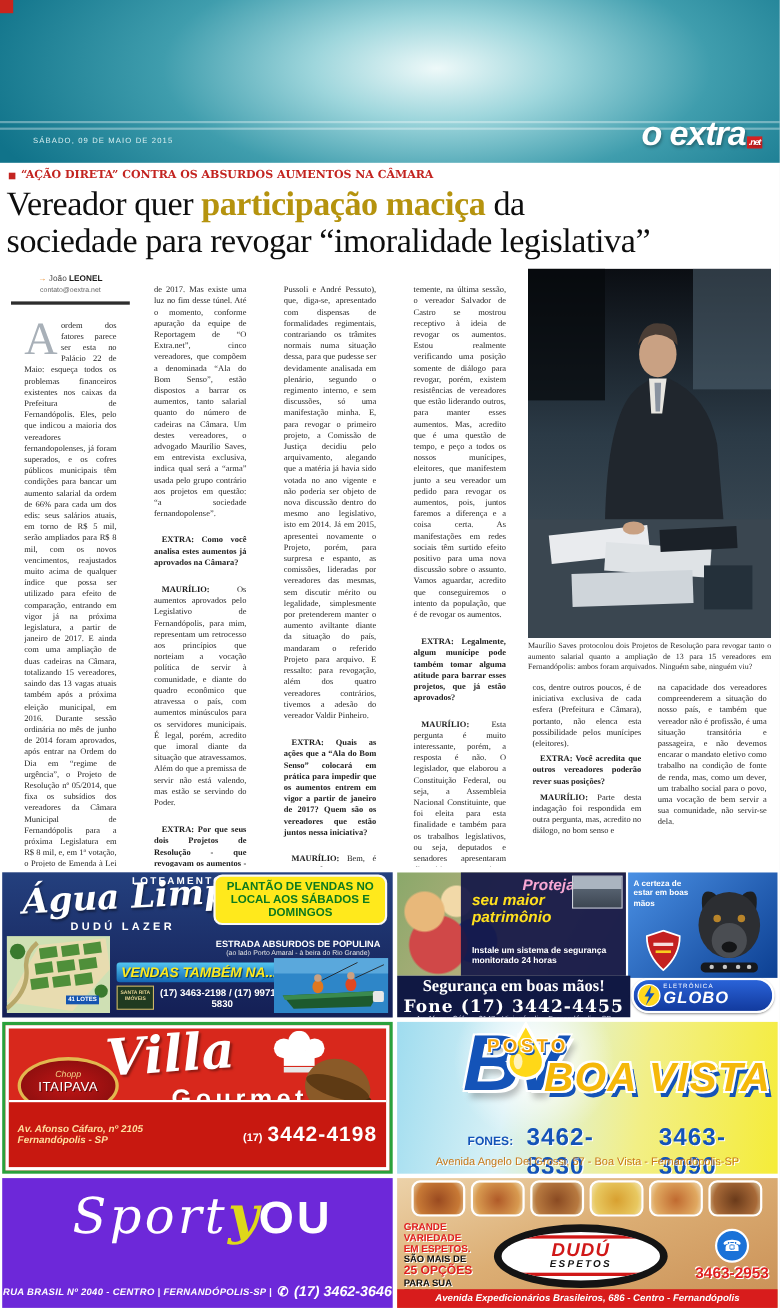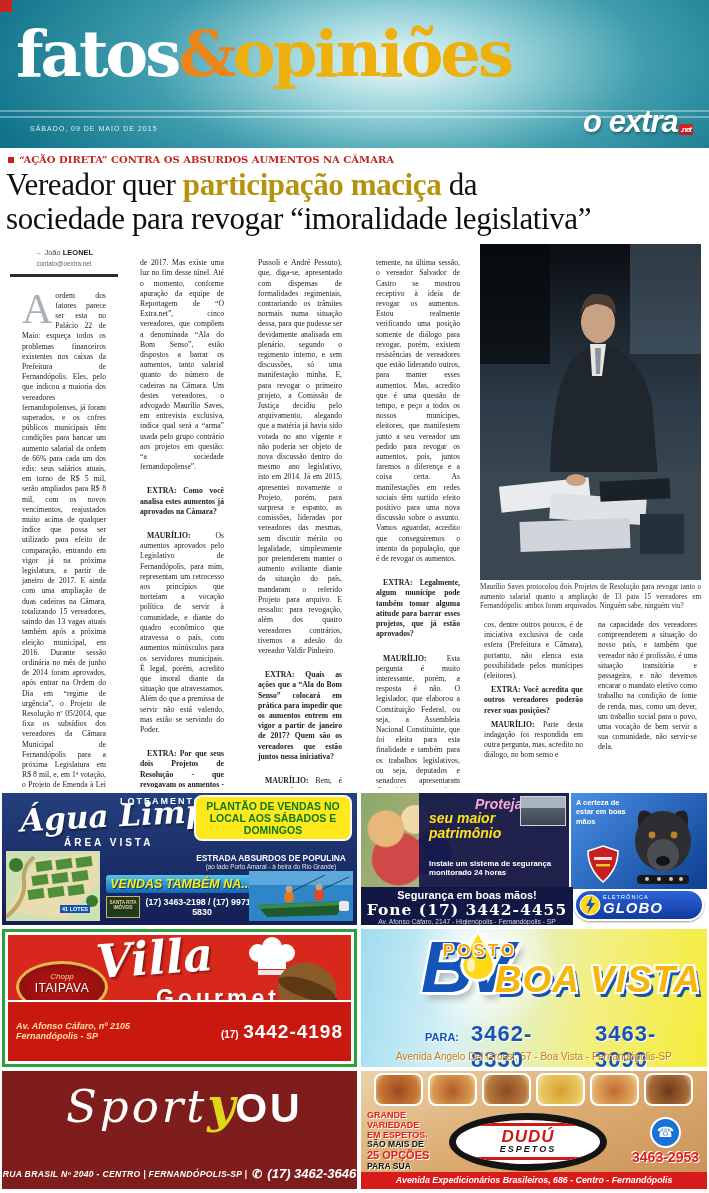--- a/index.html
+++ b/index.html
@@ -92,21 +92,21 @@
   .gl-t2,.gl-t3{color:#ffe01e;font-style:italic;font-weight:bold;font-size:14px;line-height:1.05;}
   .gl-sub{color:#fff;font-weight:bold;font-size:7.8px;width:128px;margin-top:18px;line-height:1.2;}
   .gl-car{position:absolute;right:3px;top:3px;width:44px;height:28px;border:1px solid #cfd4da;
     background:linear-gradient(#aab4c0 40%,#55606e 41%,#3c4652);}
   .gl-dogpanel{position:absolute;right:0;top:0;width:136px;height:96px;
     background:linear-gradient(135deg,#4a90e4,#0c3f92);}
   .gl-certeza{position:absolute;left:5px;top:5px;width:56px;color:#fff;font-size:7.4px;font-weight:bold;line-height:1.25;}
   .gl-dog{position:absolute;right:0;bottom:0;width:88px;height:90px;}
   .gl-shield{position:absolute;left:16px;bottom:6px;width:32px;height:38px;}
   .gl-bottom{position:absolute;left:0;bottom:0;width:212px;height:38px;background:#101843;text-align:center;color:#fff;}
-  .gl-tag{font-weight:bold;font-size:11px;margin-top:2px;}
+  .gl-tag{font-weight:bold;font-size:15px;margin-top:2px;font-family:Liberation Serif, serif;}
   .gl-phone{font-family:"DejaVu Serif",serif;font-weight:bold;font-size:15.5px;letter-spacing:1px;line-height:1.1;}
   .gl-addr{font-size:6.7px;color:#d8dcee;}
   .gl-logo{position:absolute;right:3px;bottom:4px;width:126px;height:28px;border:2px solid #fff;border-radius:16px;
     background:linear-gradient(#2a63d8,#123a9e);box-shadow:0 1px 2px rgba(0,0,0,.4);display:flex;align-items:center;}
   .gl-globe{width:22px;height:22px;margin-left:3px;}
   .gl-logotext{margin-left:2px;color:#fff;line-height:1;}
   .gl-eletronica{font-size:5.6px;letter-spacing:1px;display:block;}
   .gl-globoname{font-size:15px;font-weight:bold;font-style:italic;letter-spacing:1px;display:block;}
 
   
@@ -145,21 +145,21 @@
     letter-spacing:1px;
     text-shadow:2px 2px 0 #fff,-2px 2px 0 #fff,2px -2px 0 #fff,-2px -2px 0 #fff,4px 5px 0 #1453b8;}
   .bv-fones{position:absolute;left:64px;top:92px;display:flex;align-items:baseline;gap:12px;color:#1453b8;font-weight:bold;
     text-shadow:1px 1px 0 #fff;}
   .bv-fones-label{font-size:11px;}
   .bv-num{font-size:22px;letter-spacing:1px;}
   .bv-address{position:absolute;left:0;right:0;bottom:5px;text-align:center;color:#c87818;font-weight:normal;
     font-size:10px;text-shadow:1px 1px 0 #fff;}
 
   
-  .ad-sport{position:relative;width:356px;height:118px;background:#7f1d1d;overflow:hidden;}
+  .ad-sport{position:relative;width:356px;height:118px;background:#6d28d9;overflow:hidden;}
   .sp-name{position:absolute;left:64px;top:6px;white-space:nowrap;}
   .sp-script{font-family:"DejaVu Serif",serif;font-style:italic;font-size:45px;color:#fff;letter-spacing:3px;}
   .sp-y{font-family:"DejaVu Serif",serif;font-style:italic;font-weight:bold;font-size:48px;color:#ded81a;}
   .sp-ou{font-weight:bold;font-size:41px;color:#fff;letter-spacing:3px;}
   .sp-bottom{position:absolute;left:0;right:0;bottom:8px;display:flex;justify-content:center;align-items:center;gap:5px;
     color:#fff;font-style:italic;font-weight:bold;}
   .sp-addr{font-size:8.6px;letter-spacing:.3px;}
   .sp-phone-icon{font-style:normal;font-size:12px;}
   .sp-phone{font-size:13px;}
 
@@ -190,23 +190,20 @@
   .dd-bottom{position:absolute;left:0;right:0;bottom:0;height:17px;background:#d81c1c;color:#fff;font-weight:bold;
     font-style:italic;font-size:8.8px;text-align:center;line-height:17px;}
 </style>
 </head>
 <body>
 
 <div class="page">
 
   <div class="masthead">
     <div class="corner-square"></div>
-    <div class="masthead-title">
-      <span class="mt-fatos">fatos</span><span class="mt-amp">&amp;</span><span class="mt-opinioes">opiniões</span>
-    </div>
     <div class="masthead-line line-a"></div>
     <div class="masthead-line line-b"></div>
     <div class="masthead-date">SÁBADO, 09 DE MAIO DE 2015</div>
     <div class="oextra">
       <span>o extra</span><span class="net">.net</span>
     </div>
   </div>
 
   <div class="kicker">
     <span class="kicker-square"></span>
@@ -293,21 +290,21 @@
     </div>
   </div>
 
   <div class="ads">
 
     <div class="ad-row">
 
       <div class="ad-agua">
         <div class="al-lote">LOTEAMENTO</div>
         <div class="al-name">Água Limpa</div>
-        <div class="al-sub">ÁREA VISTA</div>
+        <div class="al-sub">DUDÚ LAZER</div>
         <div class="al-plantao">PLANTÃO DE VENDAS NO LOCAL AOS SÁBADOS E DOMINGOS</div>
         <div class="al-road">ESTRADA ABSURDOS DE POPULINA</div>
         <div class="al-roadnote">(ao lado Porto Amaral - à beira do Rio Grande)</div>
         <svg class="al-map" viewBox="0 0 94 70" xmlns="http://www.w3.org/2000/svg">
           <rect width="94" height="70" fill="#cfe0b4"></rect>
           <path d="M0 60 L30 8 L90 2 L94 30 L60 68 Z" fill="#e8dcb0"></path>
           <g fill="#4f8f3a">
             <rect x="30" y="10" width="16" height="10" transform="rotate(-8 38 15)"></rect>
             <rect x="50" y="8" width="16" height="10" transform="rotate(-8 58 13)"></rect>
             <rect x="70" y="6" width="16" height="10" transform="rotate(-8 78 11)"></rect>
@@ -440,21 +437,21 @@
 
       <div class="ad-bv">
         <div class="bv-logo">BV</div>
         <svg class="bv-drop" viewBox="0 0 42 54" xmlns="http://www.w3.org/2000/svg">
           <path d="M21 2 Q30 18 36 30 Q40 42 30 49 Q21 54 12 49 Q2 42 6 30 Q12 18 21 2 Z" fill="#ffd818" stroke="#fff" stroke-width="3"></path>
           <ellipse cx="14" cy="36" rx="4" ry="7" fill="#fff" opacity="0.7"></ellipse>
         </svg>
         <div class="bv-posto">POSTO</div>
         <div class="bv-name">BOA VISTA</div>
         <div class="bv-fones">
-          <span class="bv-fones-label">PARA:</span>
+          <span class="bv-fones-label">FONES:</span>
           <span class="bv-num">3462-8330</span>
           <span class="bv-num">3463-3090</span>
         </div>
         <div class="bv-address">Avenida Angelo Del Grossi, 57 - Boa Vista - Fernandópolis-SP</div>
       </div>
     </div>
 
     <div class="ad-row">
 
       <div class="ad-sport">

